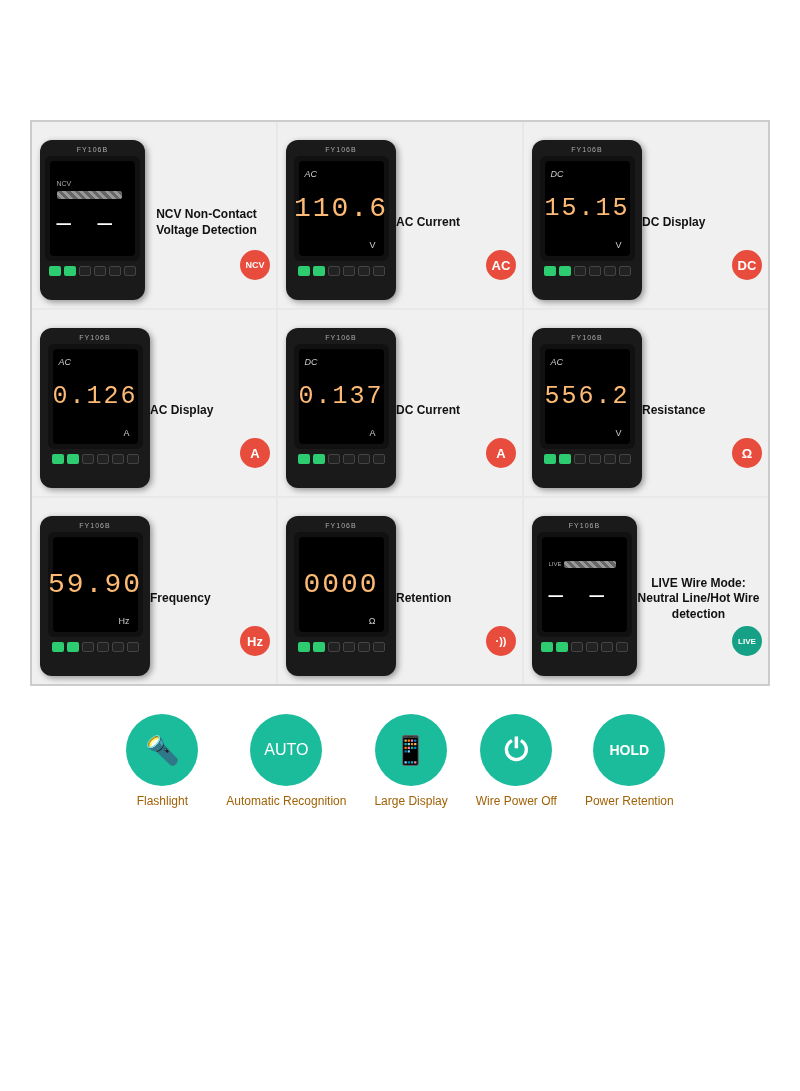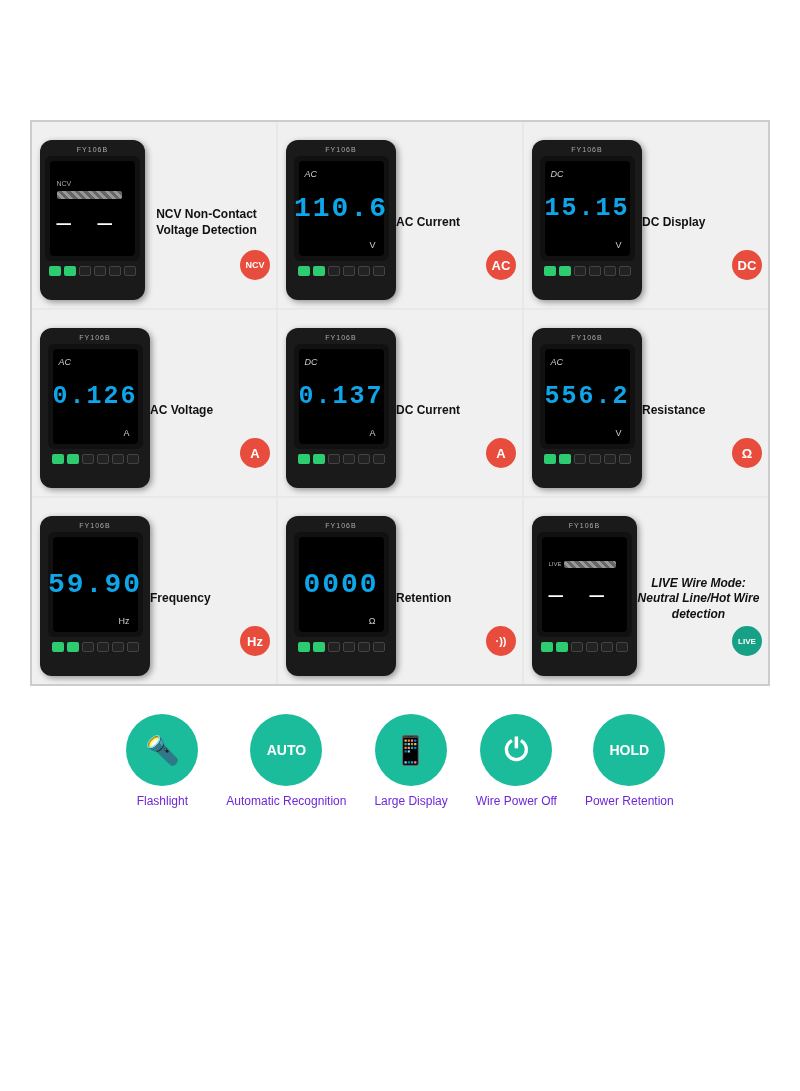--- a/index.html
+++ b/index.html
@@ -70,23 +70,23 @@
       width: 85px;
       height: 95px;
       border-radius: 4px;
       display: flex;
       align-items: center;
       justify-content: center;
       position: relative;
     }
 
     .display-text {
-      color: #0ea5e9;
+      color: #fdba74;
       font-size: 28px;
-      font-weight: bold;
+      font-weight: normal;
       font-family: 'Courier New', monospace;
       letter-spacing: 2px;
       line-height: 1;
     }
 
     .display-text.small {
       font-size: 25px;
     }
 
     .display-unit {
@@ -178,21 +178,21 @@
       display: flex;
       align-items: center;
       justify-content: center;
       color: #fff;
       font-weight: bold;
       font-size: 14px;
     }
 
     .feature-label {
       font-size: 12px;
-      color: #6d28d9;
+      color: #a16207;
       text-align: center;
       font-weight: 500;
       line-height: 1.3;
     }
   </style>
 </head>
 <body>
 
 <div class="grid-container">
 
@@ -280,21 +280,21 @@
       <div class="device-buttons">
         <div class="device-btn"></div>
         <div class="device-btn"></div>
         <div class="device-btn dark"></div>
         <div class="device-btn dark"></div>
         <div class="device-btn dark"></div>
         <div class="device-btn dark"></div>
       </div>
     </div>
     <div class="mode-badge badge-red">A</div>
-    <div class="cell-label">AC Voltage</div>
+    <div class="cell-label">AC Display</div>
   </div>
 
   <div class="grid-cell">
     <div class="device">
       <div class="device-model">FY106B</div>
       <div class="device-screen">
         <div class="screen-inner">
           <div class="display-prefix">DC</div>
           <div class="display-text small">0.137</div>
           <div class="display-unit">A</div>
@@ -397,37 +397,37 @@
       <div class="device-buttons">
         <div class="device-btn"></div>
         <div class="device-btn"></div>
         <div class="device-btn dark"></div>
         <div class="device-btn dark"></div>
         <div class="device-btn dark"></div>
         <div class="device-btn dark"></div>
       </div>
     </div>
     <div class="mode-badge badge-teal" style="font-size:8px;">LIVE</div>
-    <div class="cell-label" style="white-space:pre-line;font-style:italic;">LIVE Wire Mode:
+    <div class="cell-label" style="white-space:pre-line;">LIVE Wire Mode:
 Neutral Line/Hot Wire detection</div>
   </div>
 </div>
 
 <div class="features-row">
 
   <div class="feature-item">
     <div class="feature-circle">
       <span style="font-size:28px;">🔦</span>
     </div>
     <div class="feature-label">Flashlight</div>
   </div>
 
   <div class="feature-item">
     <div class="feature-circle">
-      <span style="font-size:14px;font-weight:bold;">AUTO</span>
+      <span style="font-size:16px;font-weight:normal;">AUTO</span>
     </div>
     <div class="feature-label">Automatic Recognition</div>
   </div>
 
   <div class="feature-item">
     <div class="feature-circle">
       <span style="font-size:28px;">📱</span>
     </div>
     <div class="feature-label">Large Display</div>
   </div>

